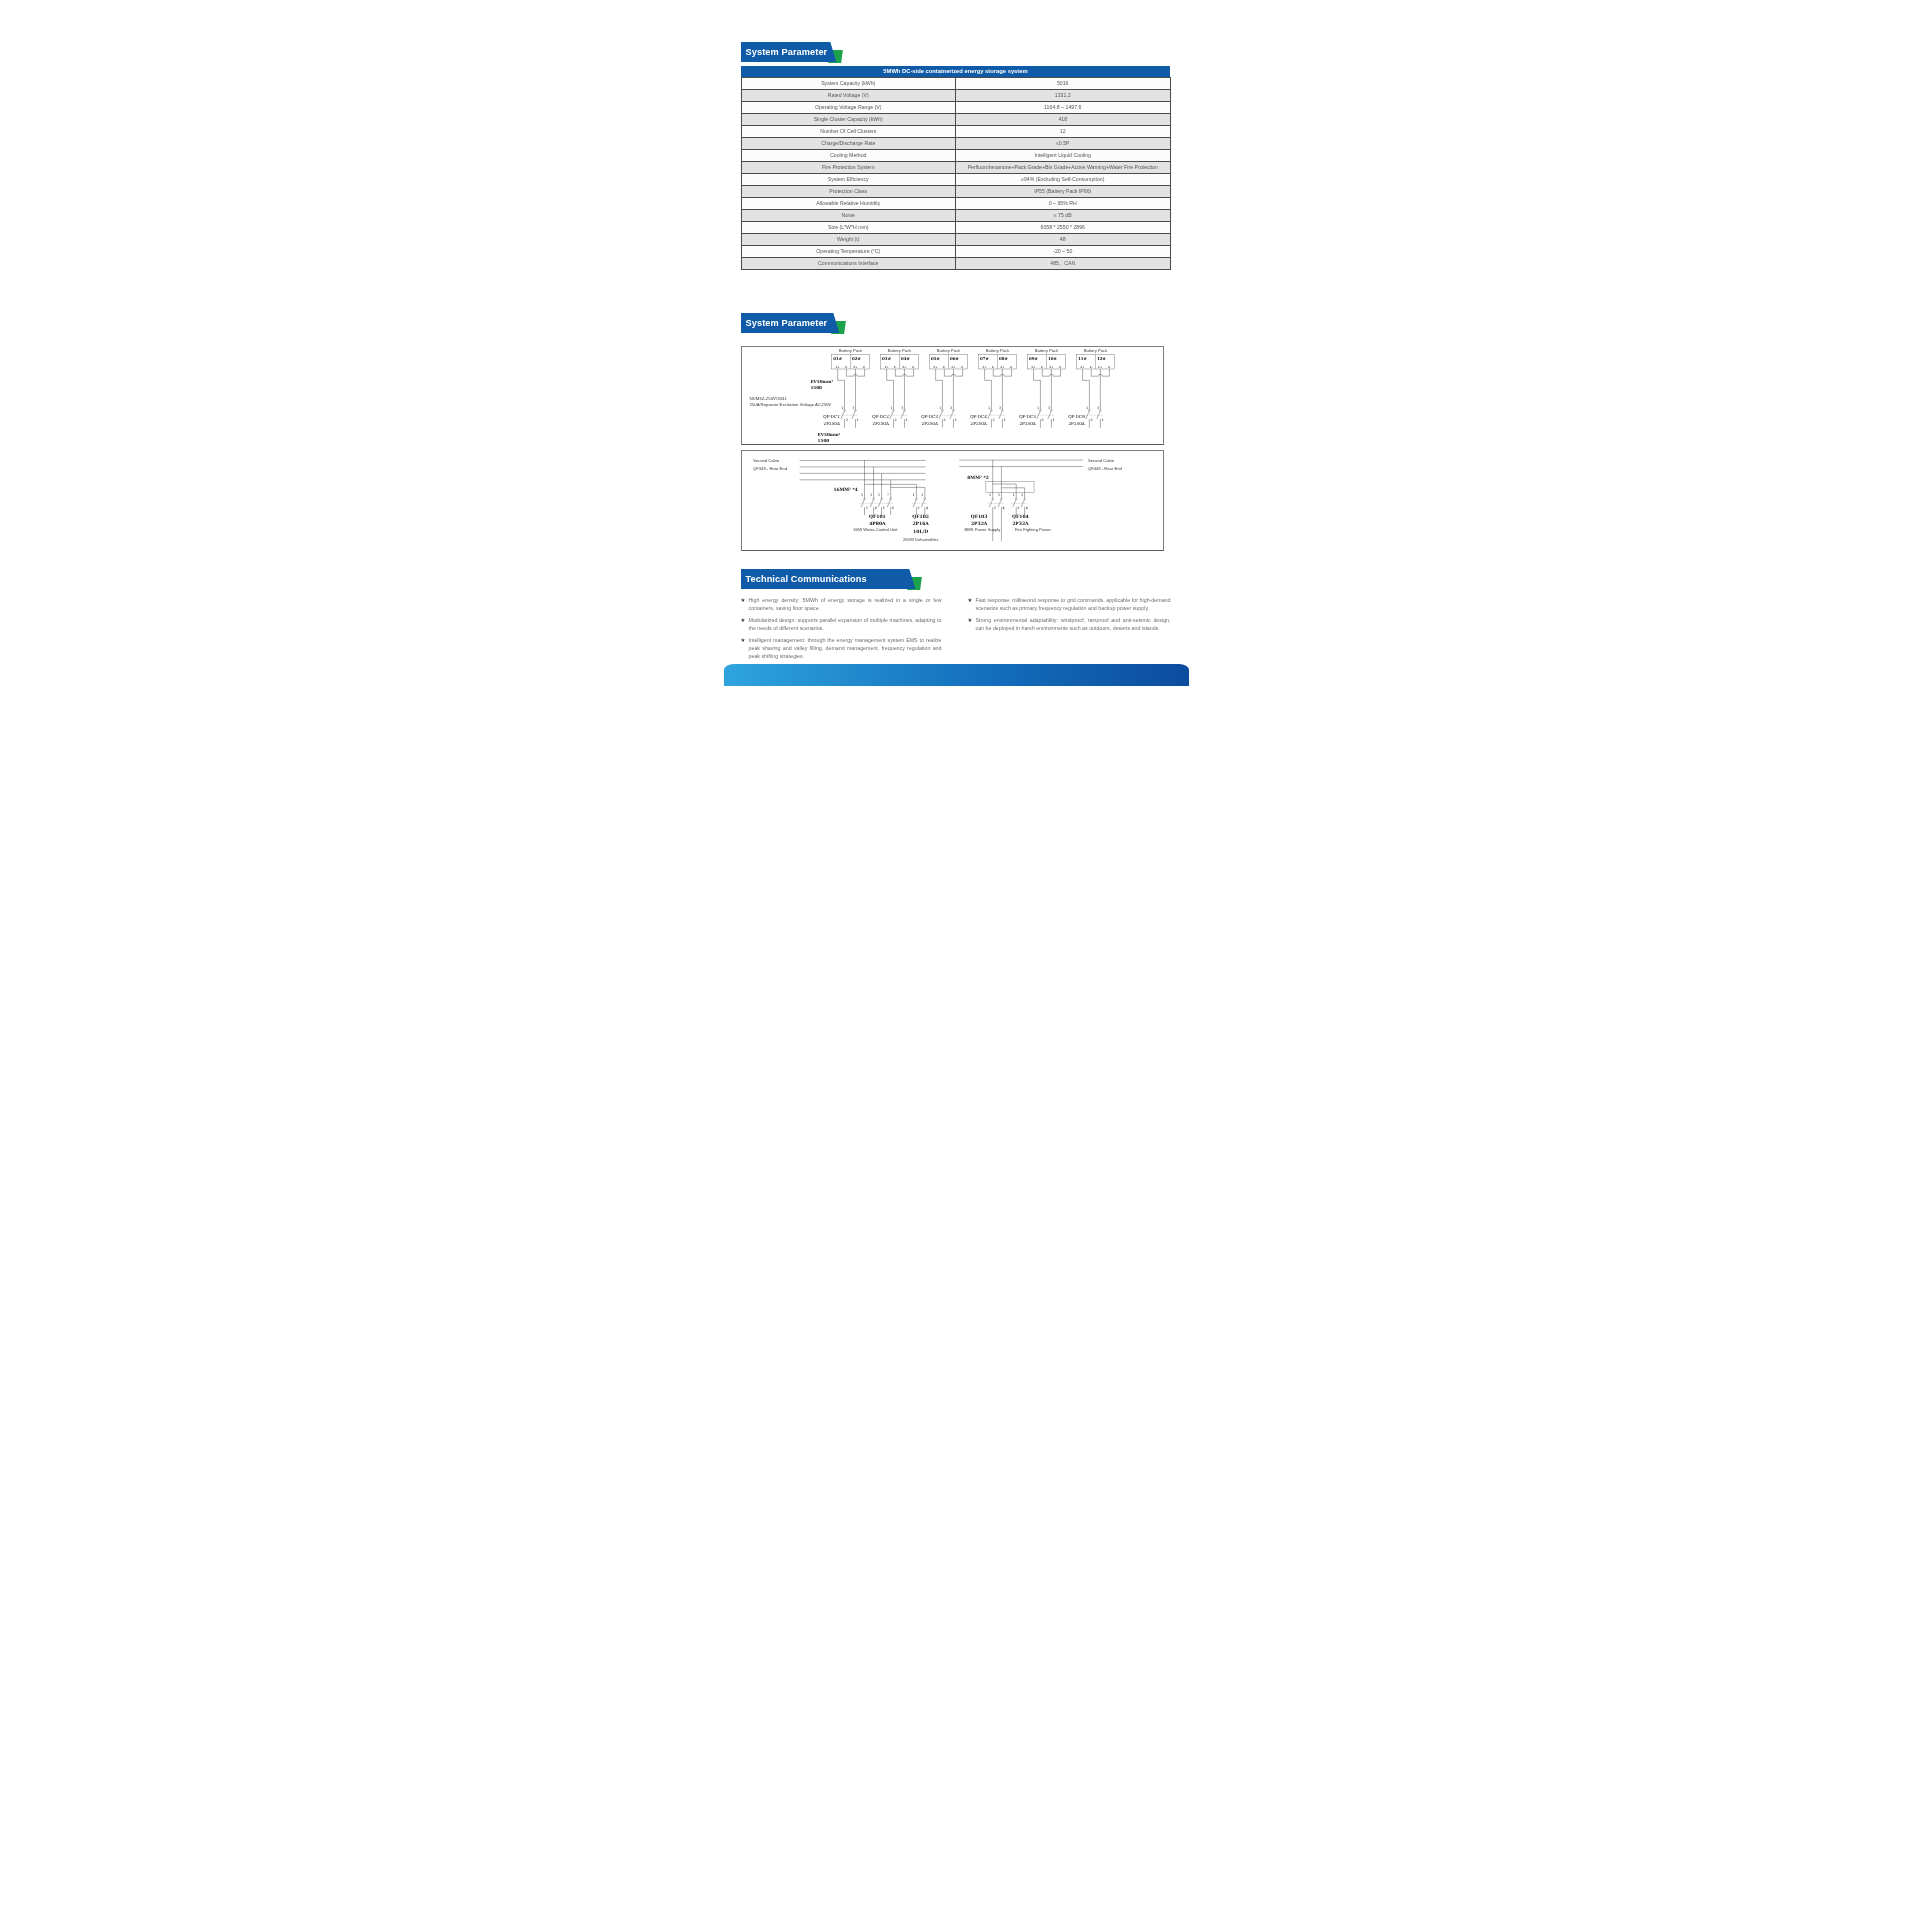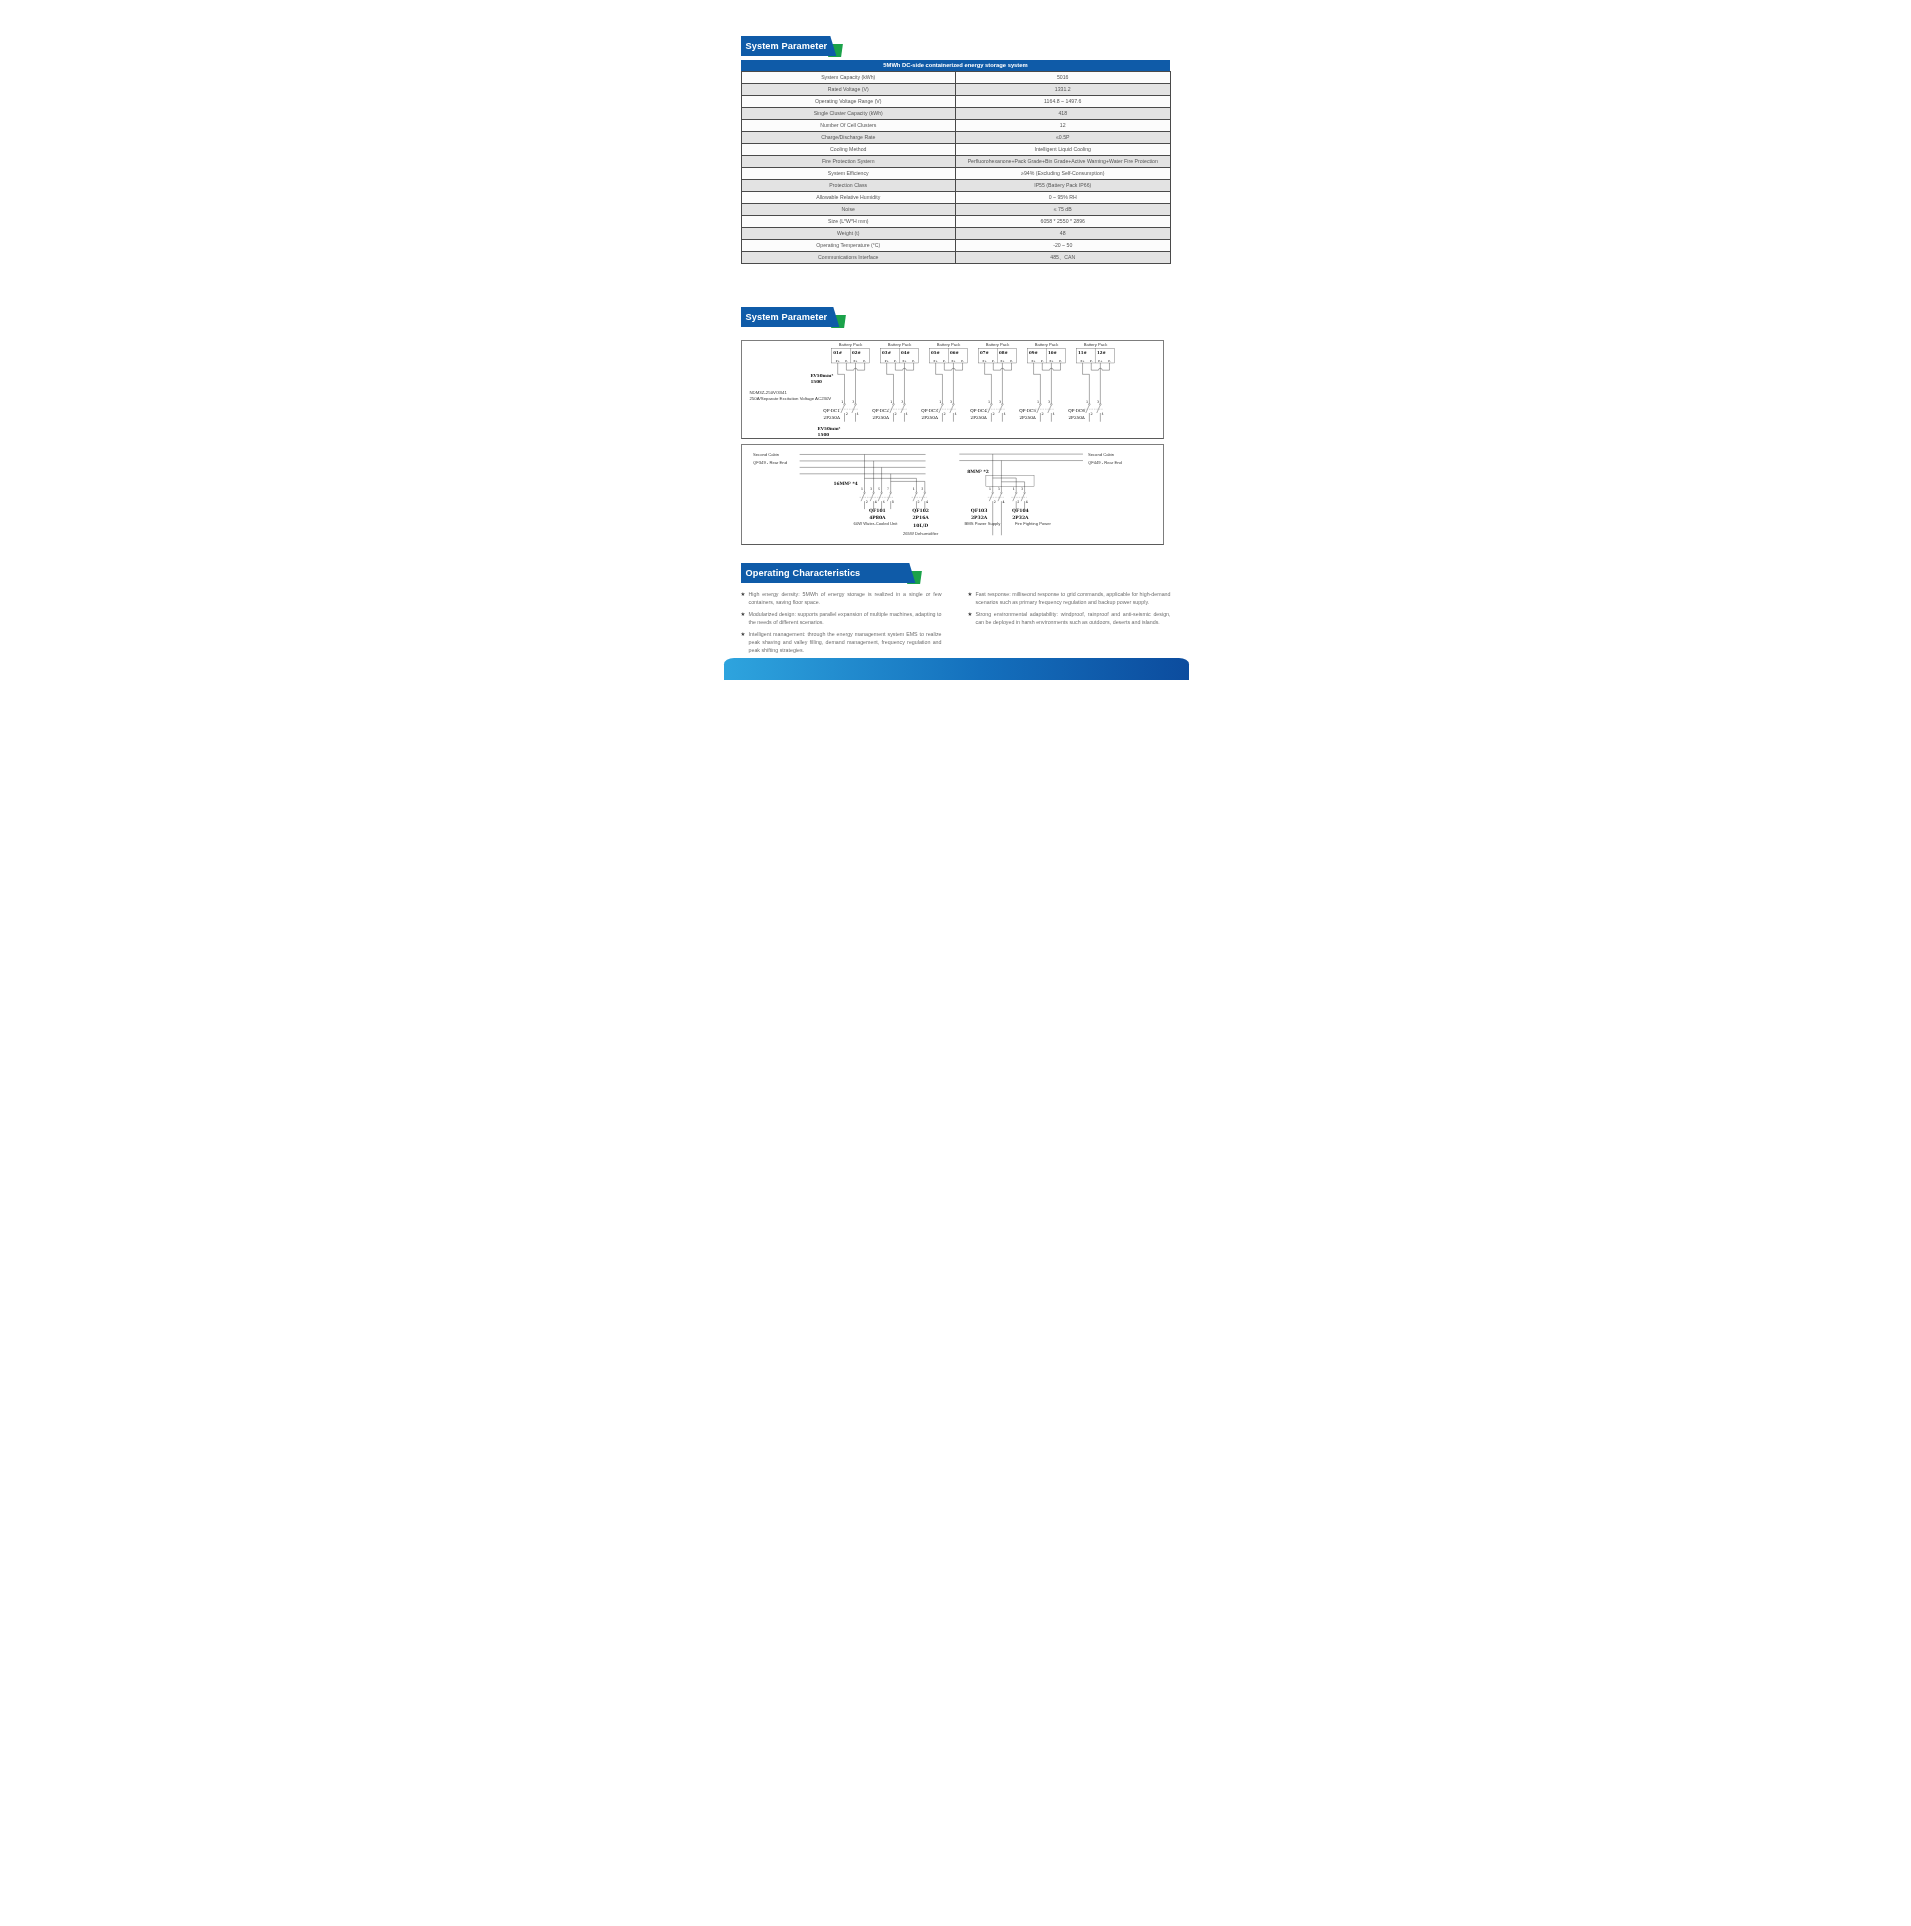--- a/index.html
+++ b/index.html
@@ -2,21 +2,21 @@
 <html style="--blue: #0f5ba8; --green: #1ba24a; --row-gray: #e3e3e3;font-size:6.2px"><head>
 <meta charset="utf-8">
 <style>
   :root{
     --blue:#0f5ba8; --green:#1ba24a; --border-dark:#4a4a4a;
     --row-gray:#e3e3e3; --row-white:#fcfcfc; --tbl-text:#585858;
     --bullet-text:#6f6f6f; --wire:#222;
   }
   *{margin:0;padding:0;box-sizing:border-box;}
   body{background:#ffffff;font-family:"Liberation Sans",sans-serif;}
-  .page{position:relative;width:478px;height:676px;background:#fff;overflow:hidden;margin:4px auto;}
+  .page{position:relative;width:478px;height:676px;background:#fff;overflow:hidden;margin:10px auto;}
 
   
   .banner{position:absolute;left:24px;height:20.4px;}
   .banner .green-accent{position:absolute;top:38%;bottom:-2%;right:-5.8px;width:13px;
     background:var(--green);transform:skewX(-8deg);}
   .banner .blue-plate{position:relative;height:100%;background:var(--blue);
     clip-path:polygon(0 0, calc(100% - 6.2px) 0, 100% 100%, 0 100%);}
   .banner .blue-plate span{display:block;line-height:20.4px;padding-left:5px;
     color:#fff;font-size:9.2px;font-weight:bold;letter-spacing:0.1px;}
 
@@ -418,21 +418,21 @@
         <line x1="703" y1="138" x2="744" y2="138" class="dashlink"></line>
         <text x="727" y="177" class="cadb" text-anchor="middle" font-size="12">QF104</text>
         <text x="727" y="194" class="cadb" text-anchor="middle" font-size="12">2P32A</text>
         <text x="760" y="212" class="dsans" text-anchor="middle" font-size="11">Fire Fighting Power</text>
       </svg>
   </div>
 
   <div class="banner" style="top:559px;width:175px;">
     <div class="green-accent"></div>
     <div class="blue-plate">
-      <span>Operating Characteristics</span>
+      <span>Technical Communications</span>
     </div>
   </div>
 
   <ul class="chars-col" id="chars-left">
       <li>
         <span class="star">★</span>
         <span class="btxt">High energy density: 5MWh of energy storage is realized in a single or few containers, saving floor space.</span>
       </li>
       <li>
         <span class="star">★</span>

